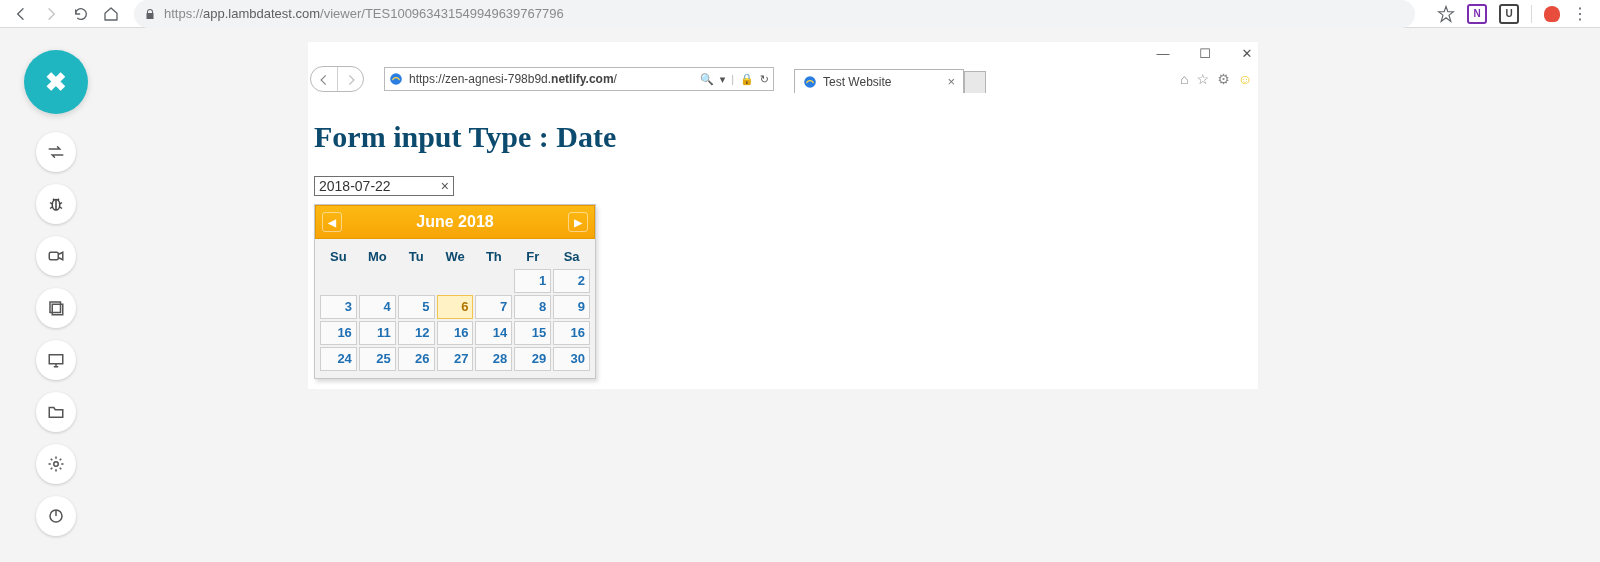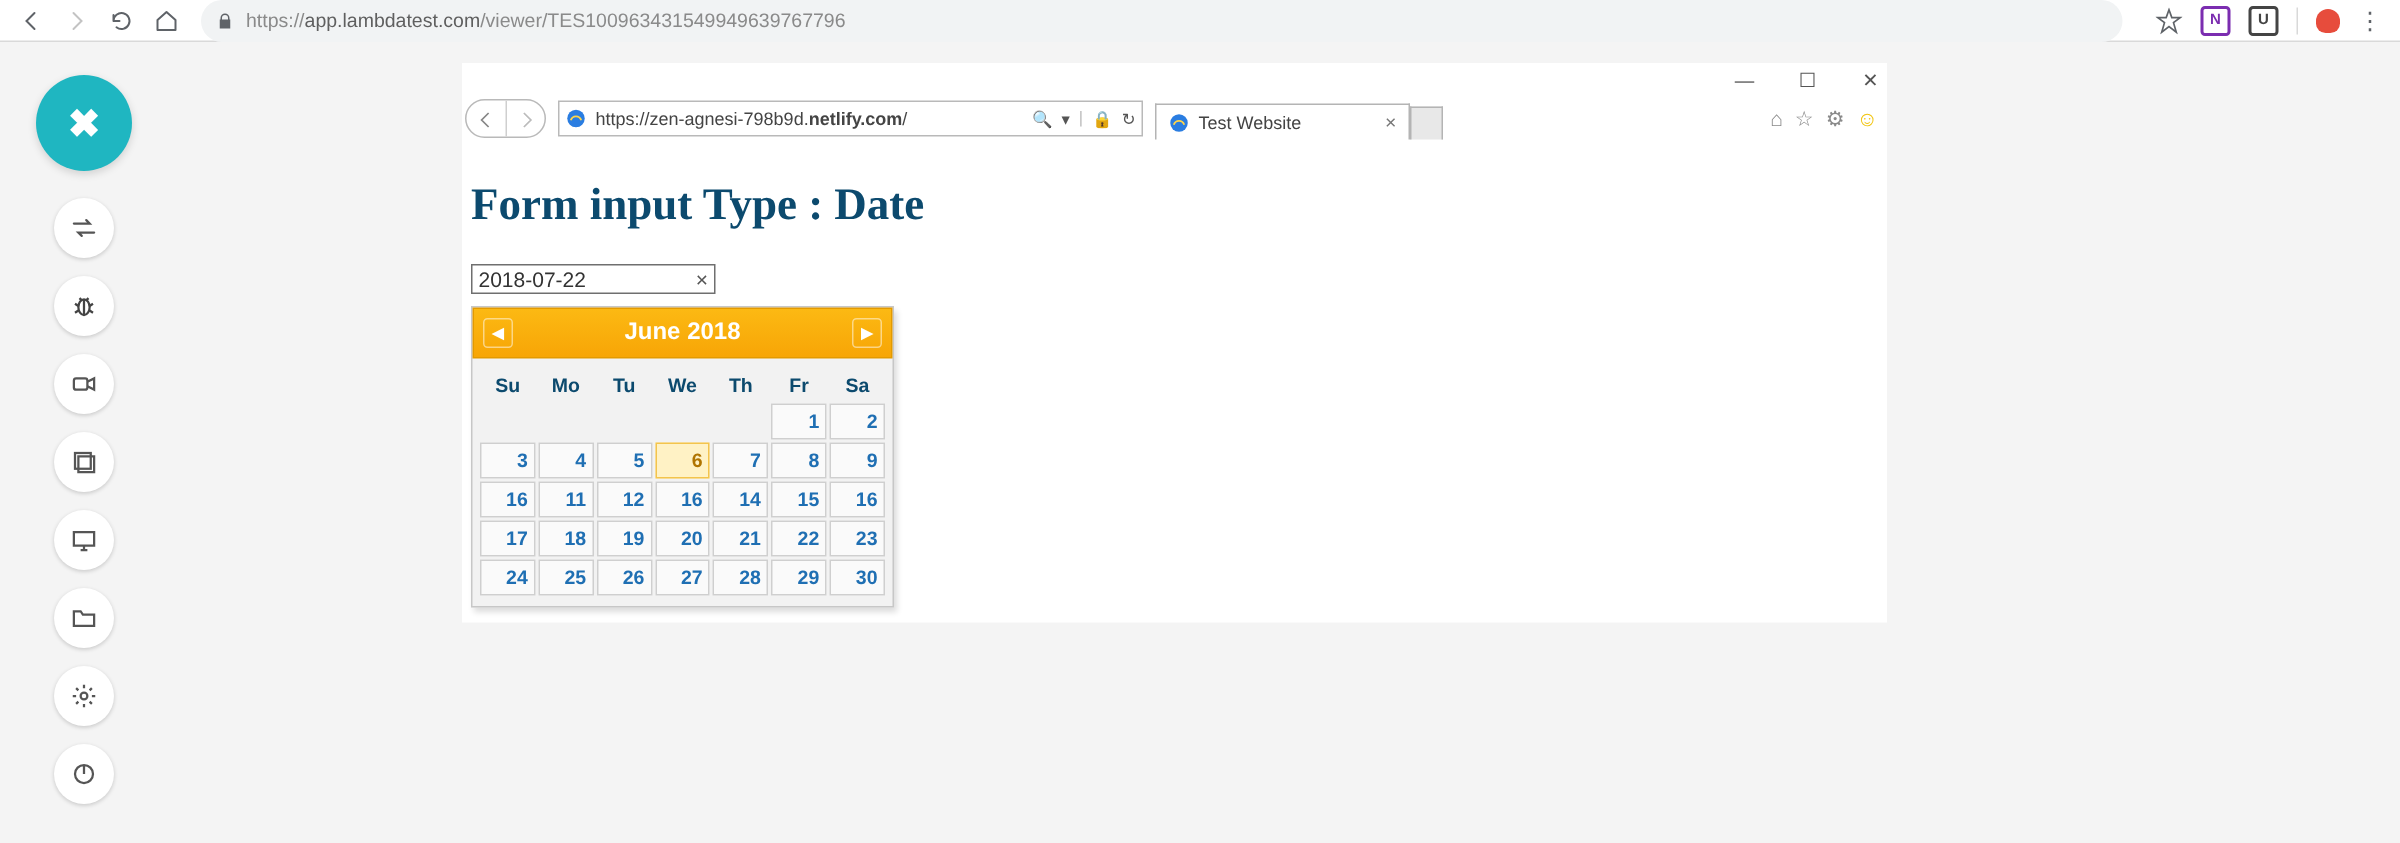--- a/index.html
+++ b/index.html
@@ -92,20 +92,21 @@
     padding:0 2px;
     gap:24px;
     color:#555;
     font-size:13px;
   }
   .ie-titlebar span { width:18px; text-align:center; }
   .ie-toolbar {
     height:30px;
     display:flex; align-items:center;
     padding:0 2px;
+    gap:12px;
   }
   .ie-nav {
     display:flex;
     border:1px solid #b9b9b9;
     border-radius:18px;
     overflow:hidden;
     height:26px;
   }
   .ie-nav div {
     width:26px; height:26px;
@@ -178,21 +179,21 @@
     padding:10px 6px;
   }
   .page-title {
     font-family:"Times New Roman", Times, serif;
     font-size:30px;
     font-weight:700;
     color:#0c4a6e;
     margin:16px 0 22px 0;
   }
   .date-field {
-    width:163px;
+    width:140px;
     border:1px solid #6f6f6f;
     font-size:14px;
     padding:1px 4px;
     display:flex;
     align-items:center;
     color:#333;
   }
   .date-field-x { margin-left:auto; color:#555; font-size:14px; }
 
   
@@ -502,43 +503,20 @@
               </div>
               <div class="dp-cell">
                 <div class="dp-day">15</div>
               </div>
               <div class="dp-cell">
                 <div class="dp-day">16</div>
               </div>
             </div>
             <div class="dp-row">
               <div class="dp-cell">
-                <div class="dp-day">17</div>
-              </div>
-              <div class="dp-cell">
-                <div class="dp-day">18</div>
-              </div>
-              <div class="dp-cell">
-                <div class="dp-day">19</div>
-              </div>
-              <div class="dp-cell">
-                <div class="dp-day">20</div>
-              </div>
-              <div class="dp-cell">
-                <div class="dp-day">21</div>
-              </div>
-              <div class="dp-cell">
-                <div class="dp-day">22</div>
-              </div>
-              <div class="dp-cell">
-                <div class="dp-day">23</div>
-              </div>
-            </div>
-            <div class="dp-row">
-              <div class="dp-cell">
                 <div class="dp-day">24</div>
               </div>
               <div class="dp-cell">
                 <div class="dp-day">25</div>
               </div>
               <div class="dp-cell">
                 <div class="dp-day">26</div>
               </div>
               <div class="dp-cell">
                 <div class="dp-day">27</div>

